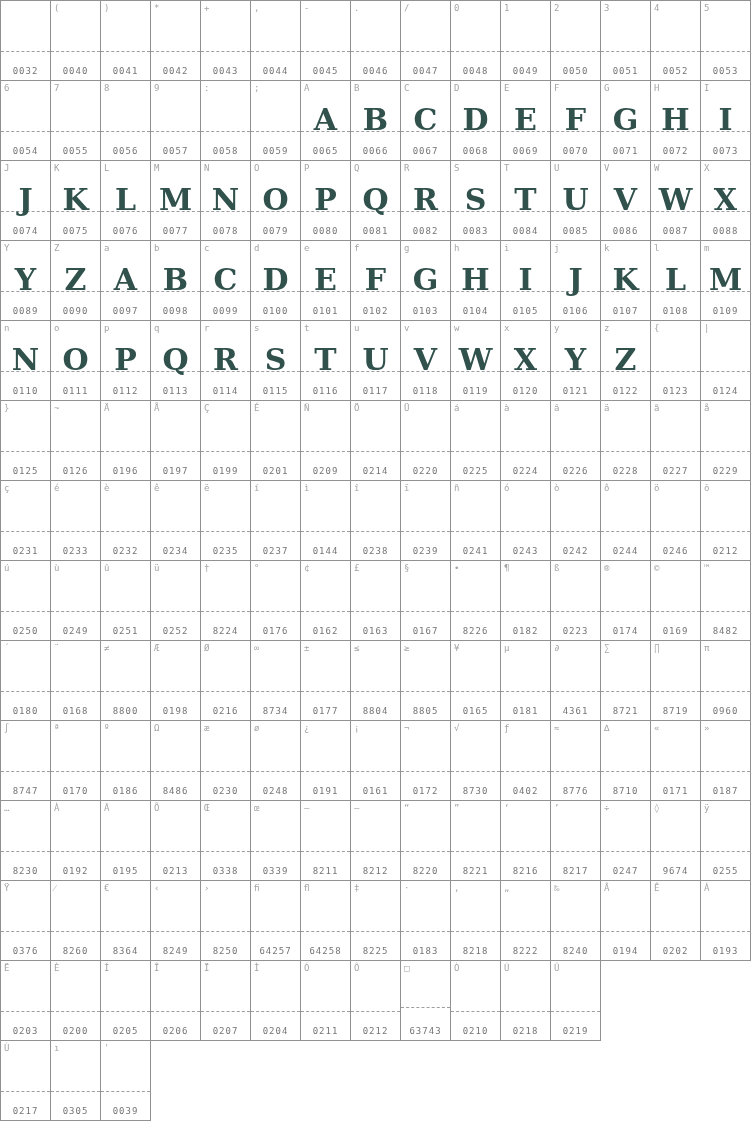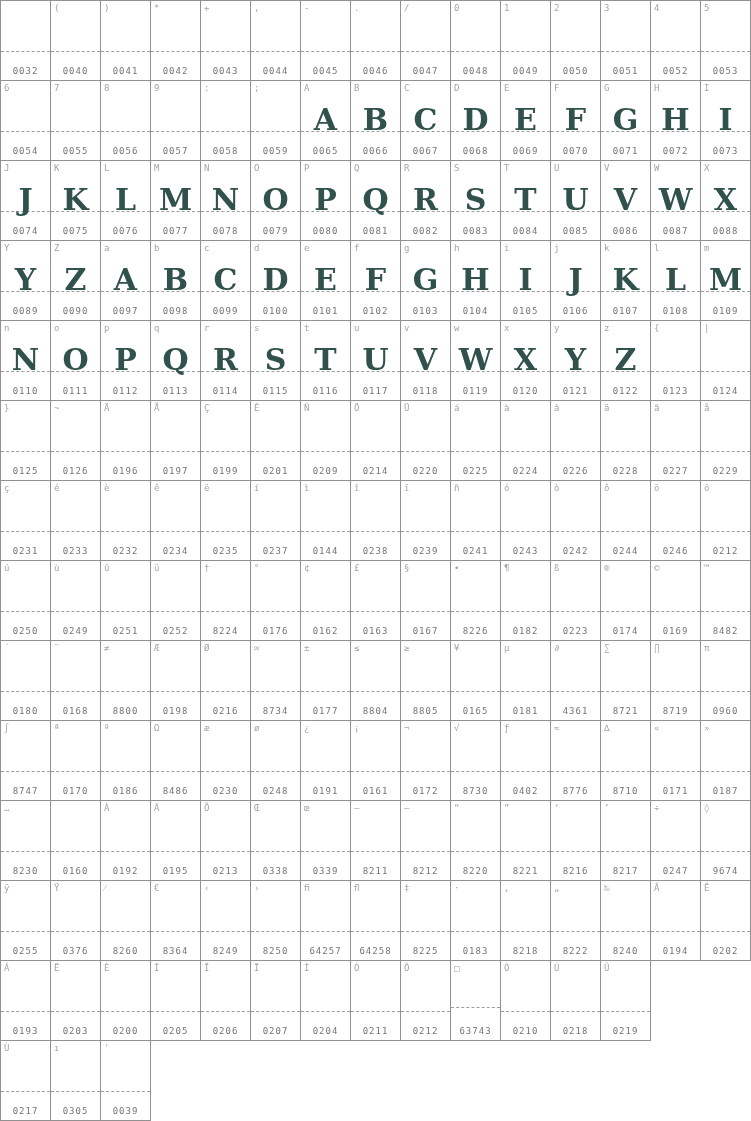--- a/index.html
+++ b/index.html
@@ -982,26 +982,20 @@
     <span class="dash"></span>
     <span class="code">0187</span>
   </div>
       <div class="cell">
     <span class="label">…</span>
     <span class="glyph"></span>
     <span class="dash"></span>
     <span class="code">8230</span>
   </div>
       <div class="cell">
-    <span class="label"></span>
-    <span class="glyph"></span>
-    <span class="dash"></span>
-    <span class="code">0160</span>
-  </div>
-      <div class="cell">
     <span class="label">À</span>
     <span class="glyph"></span>
     <span class="dash"></span>
     <span class="code">0192</span>
   </div>
       <div class="cell">
     <span class="label">Ã</span>
     <span class="glyph"></span>
     <span class="dash"></span>
     <span class="code">0195</span>

